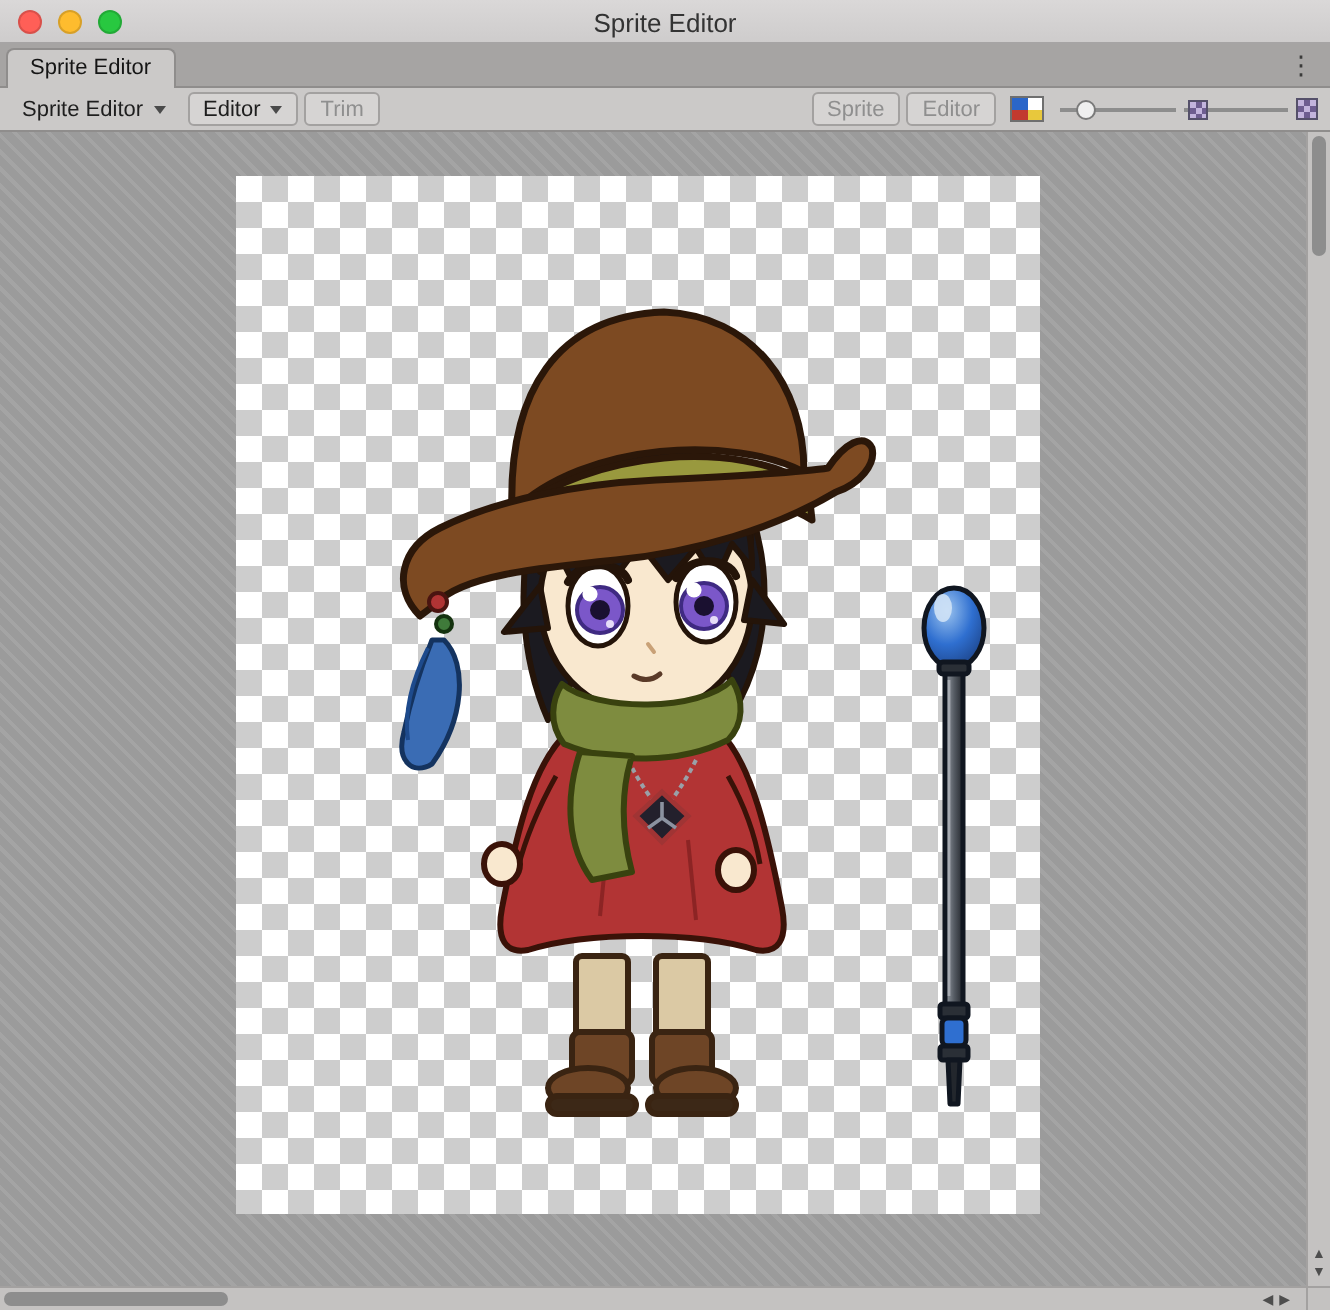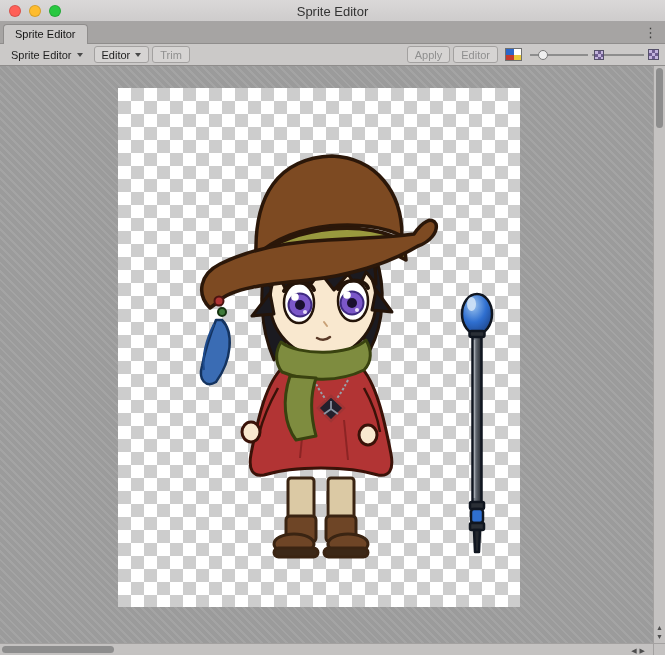--- a/index.html
+++ b/index.html
@@ -103,21 +103,21 @@
       <span>Editor</span>
       <span class="darr"></span>
     </div>
     <div class="tbtn disabled">
       <span>Trim</span>
     </div>
 
     <div class="spacer"></div>
 
     <div class="tbtn disabled">
-      <span>Apply</span>
+      <span>Sprite</span>
     </div>
     <div class="tbtn disabled">
       <span>Editor</span>
     </div>
 
     <div class="color-icon">
       <i class="ci-a"></i>
         <i class="ci-b"></i>
       <i class="ci-c"></i>
         <i class="ci-d"></i>

